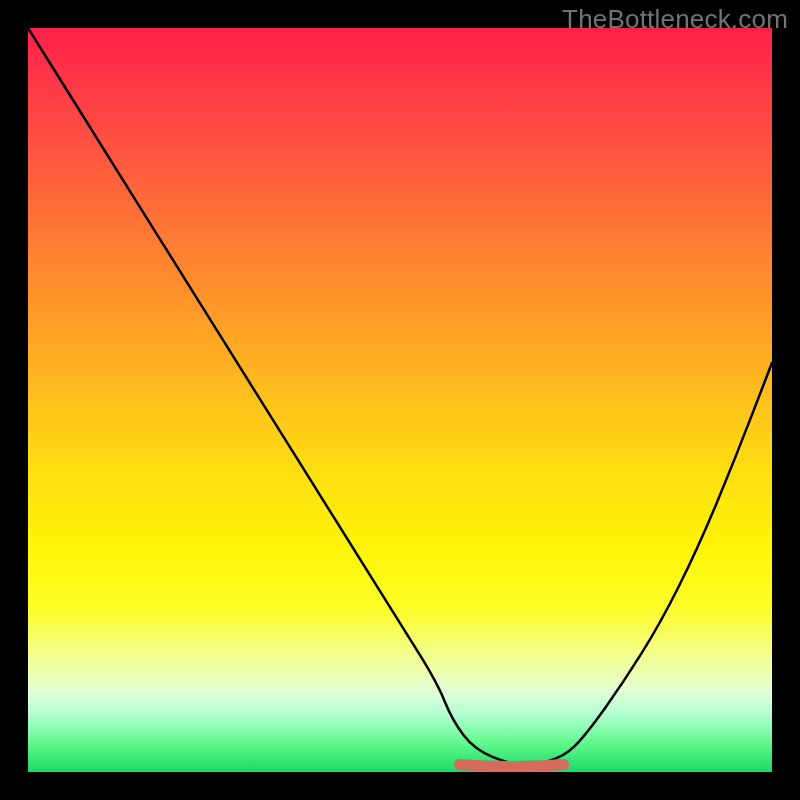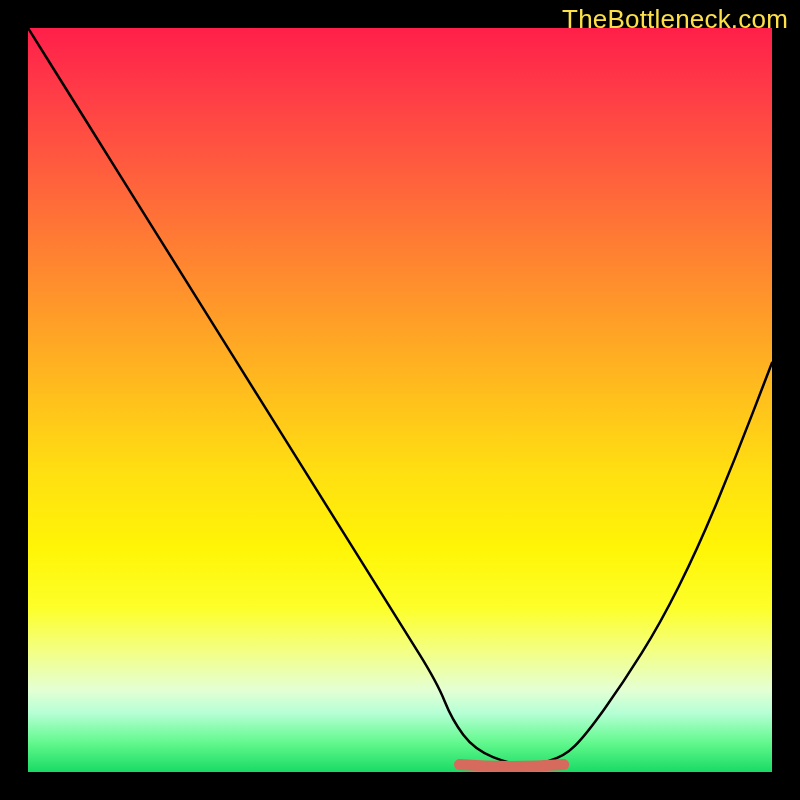--- a/index.html
+++ b/index.html
@@ -14,21 +14,21 @@
   .frame {
     position: relative;
     width: 800px;
     height: 800px;
     background: #000;
   }
   .watermark {
     position: absolute;
     top: 4px;
     right: 12px;
-    color: #fde047;
+    color: #737373;
     font-size: 26px;
     font-weight: 500;
     letter-spacing: 0.2px;
     z-index: 10;
   }
   .plot-area {
     position: absolute;
     left: 28px;
     top: 28px;
     width: 744px;

